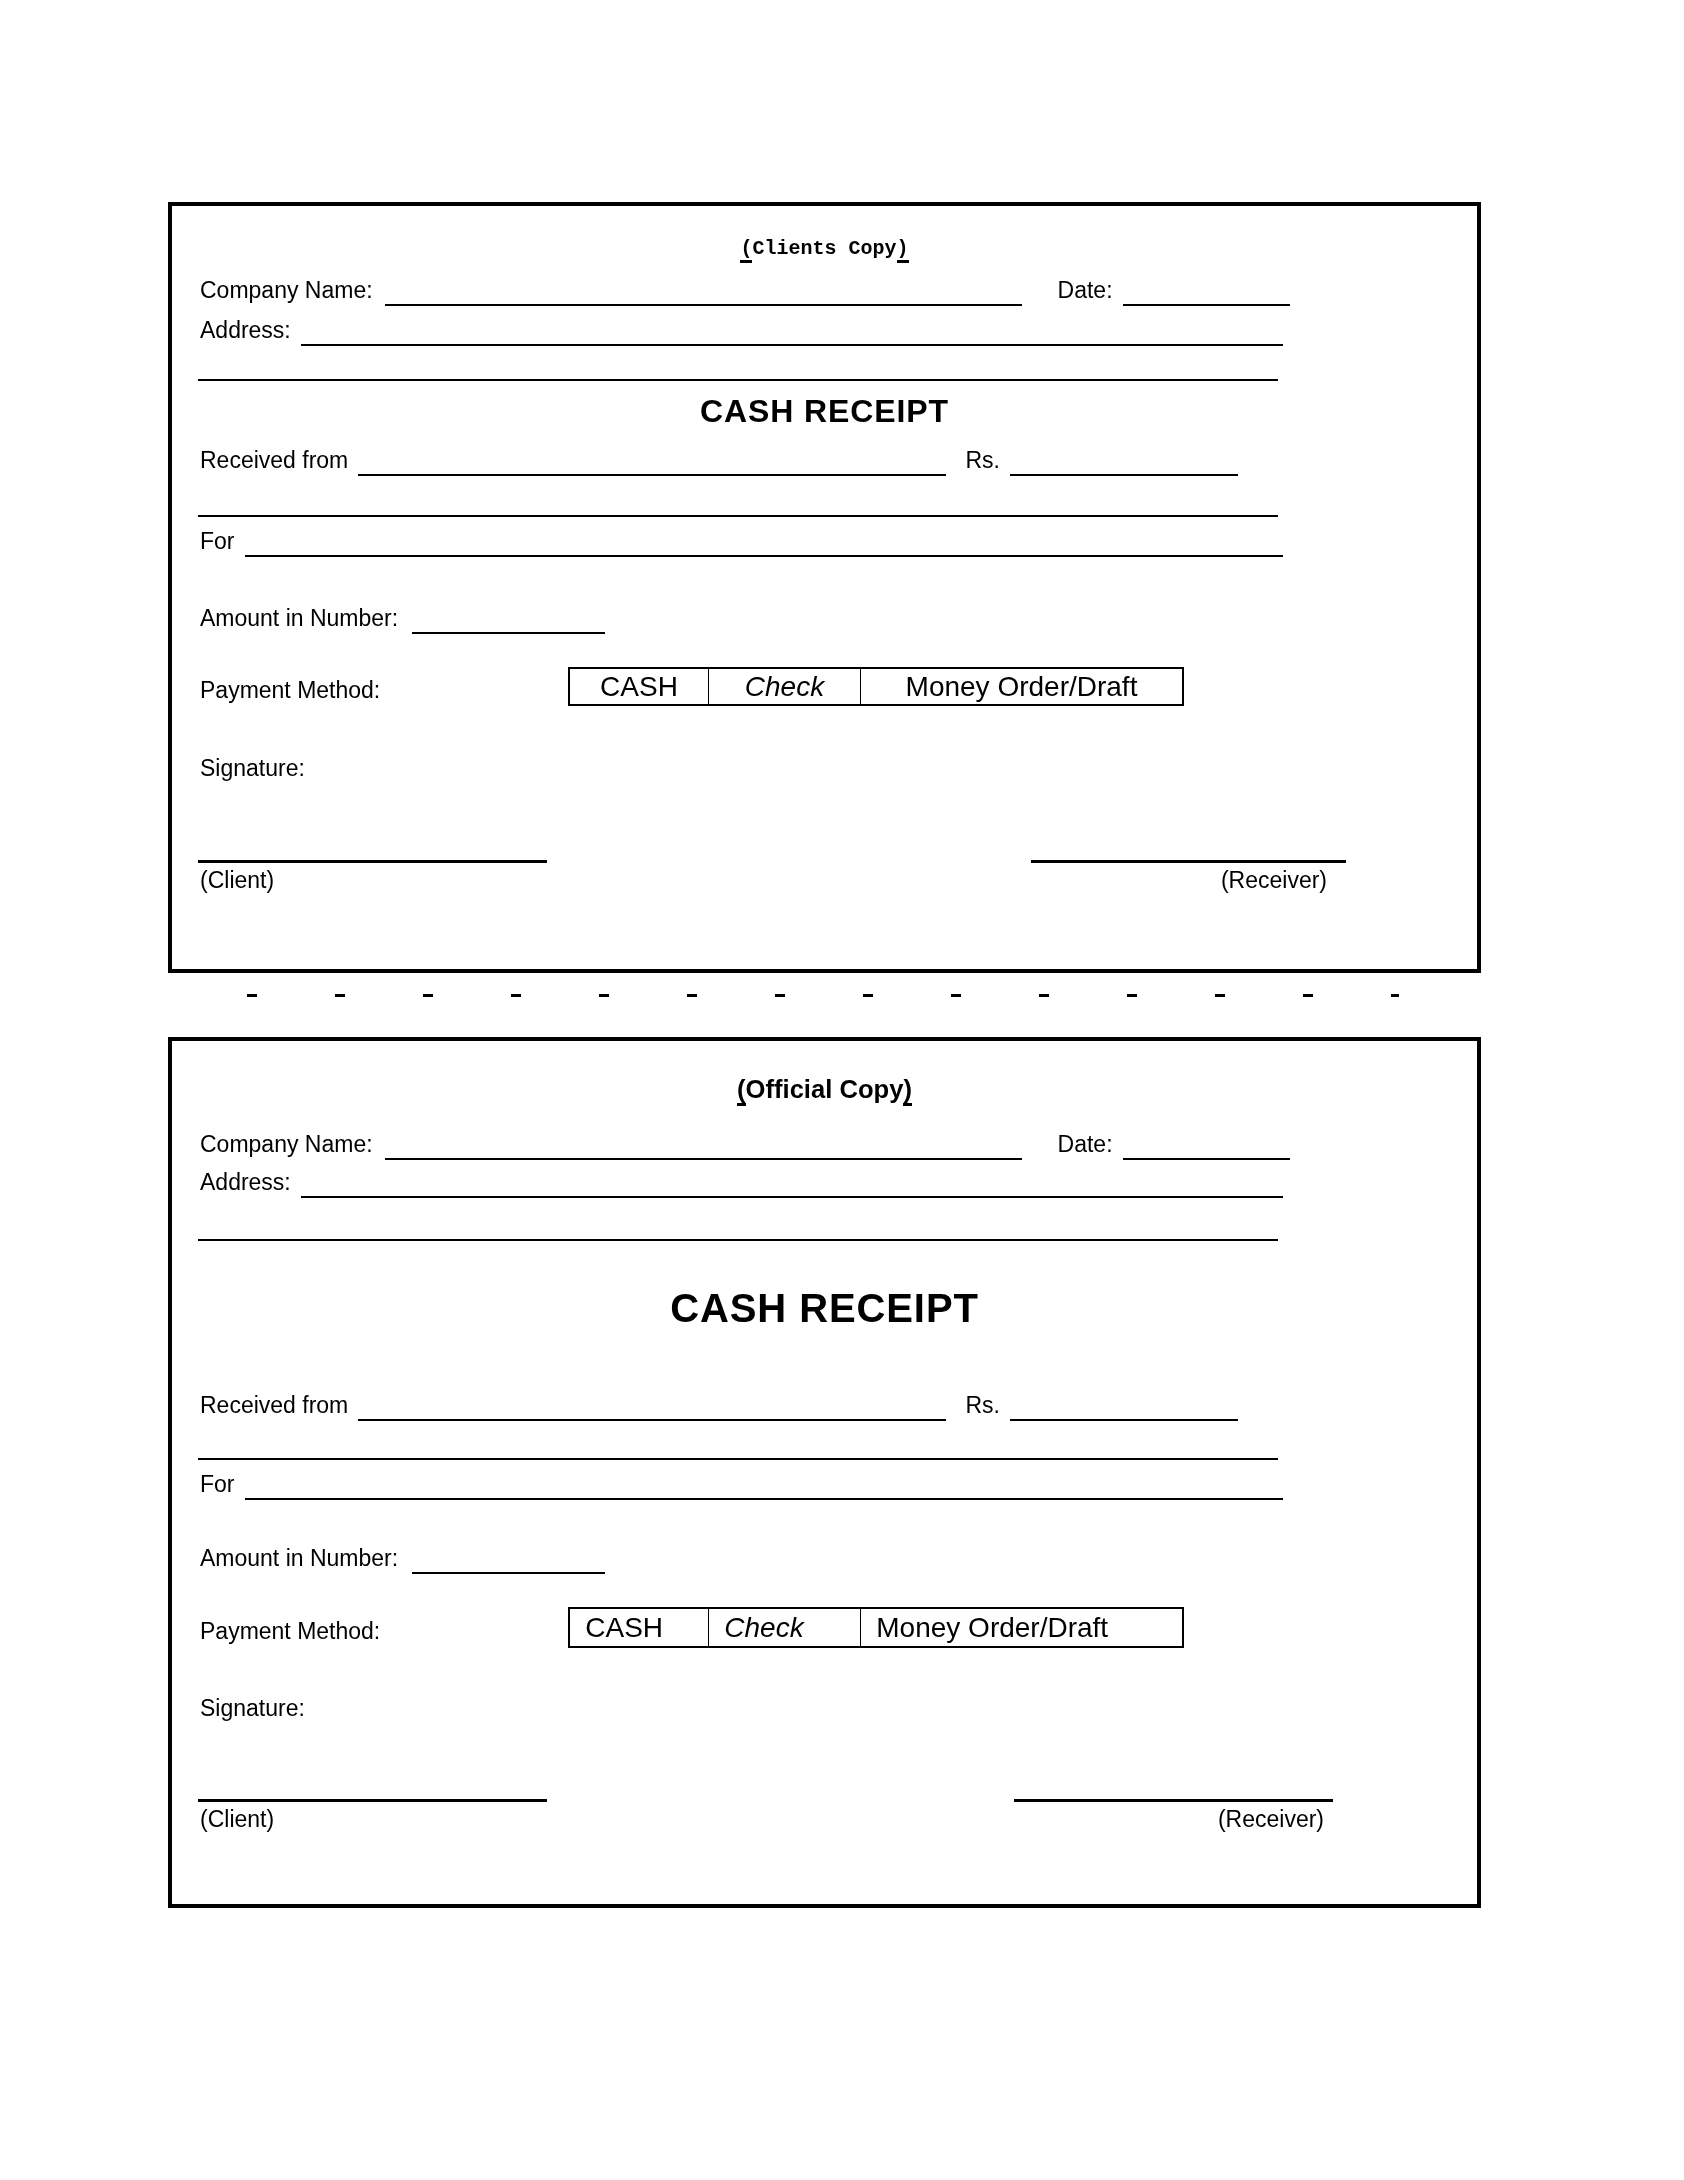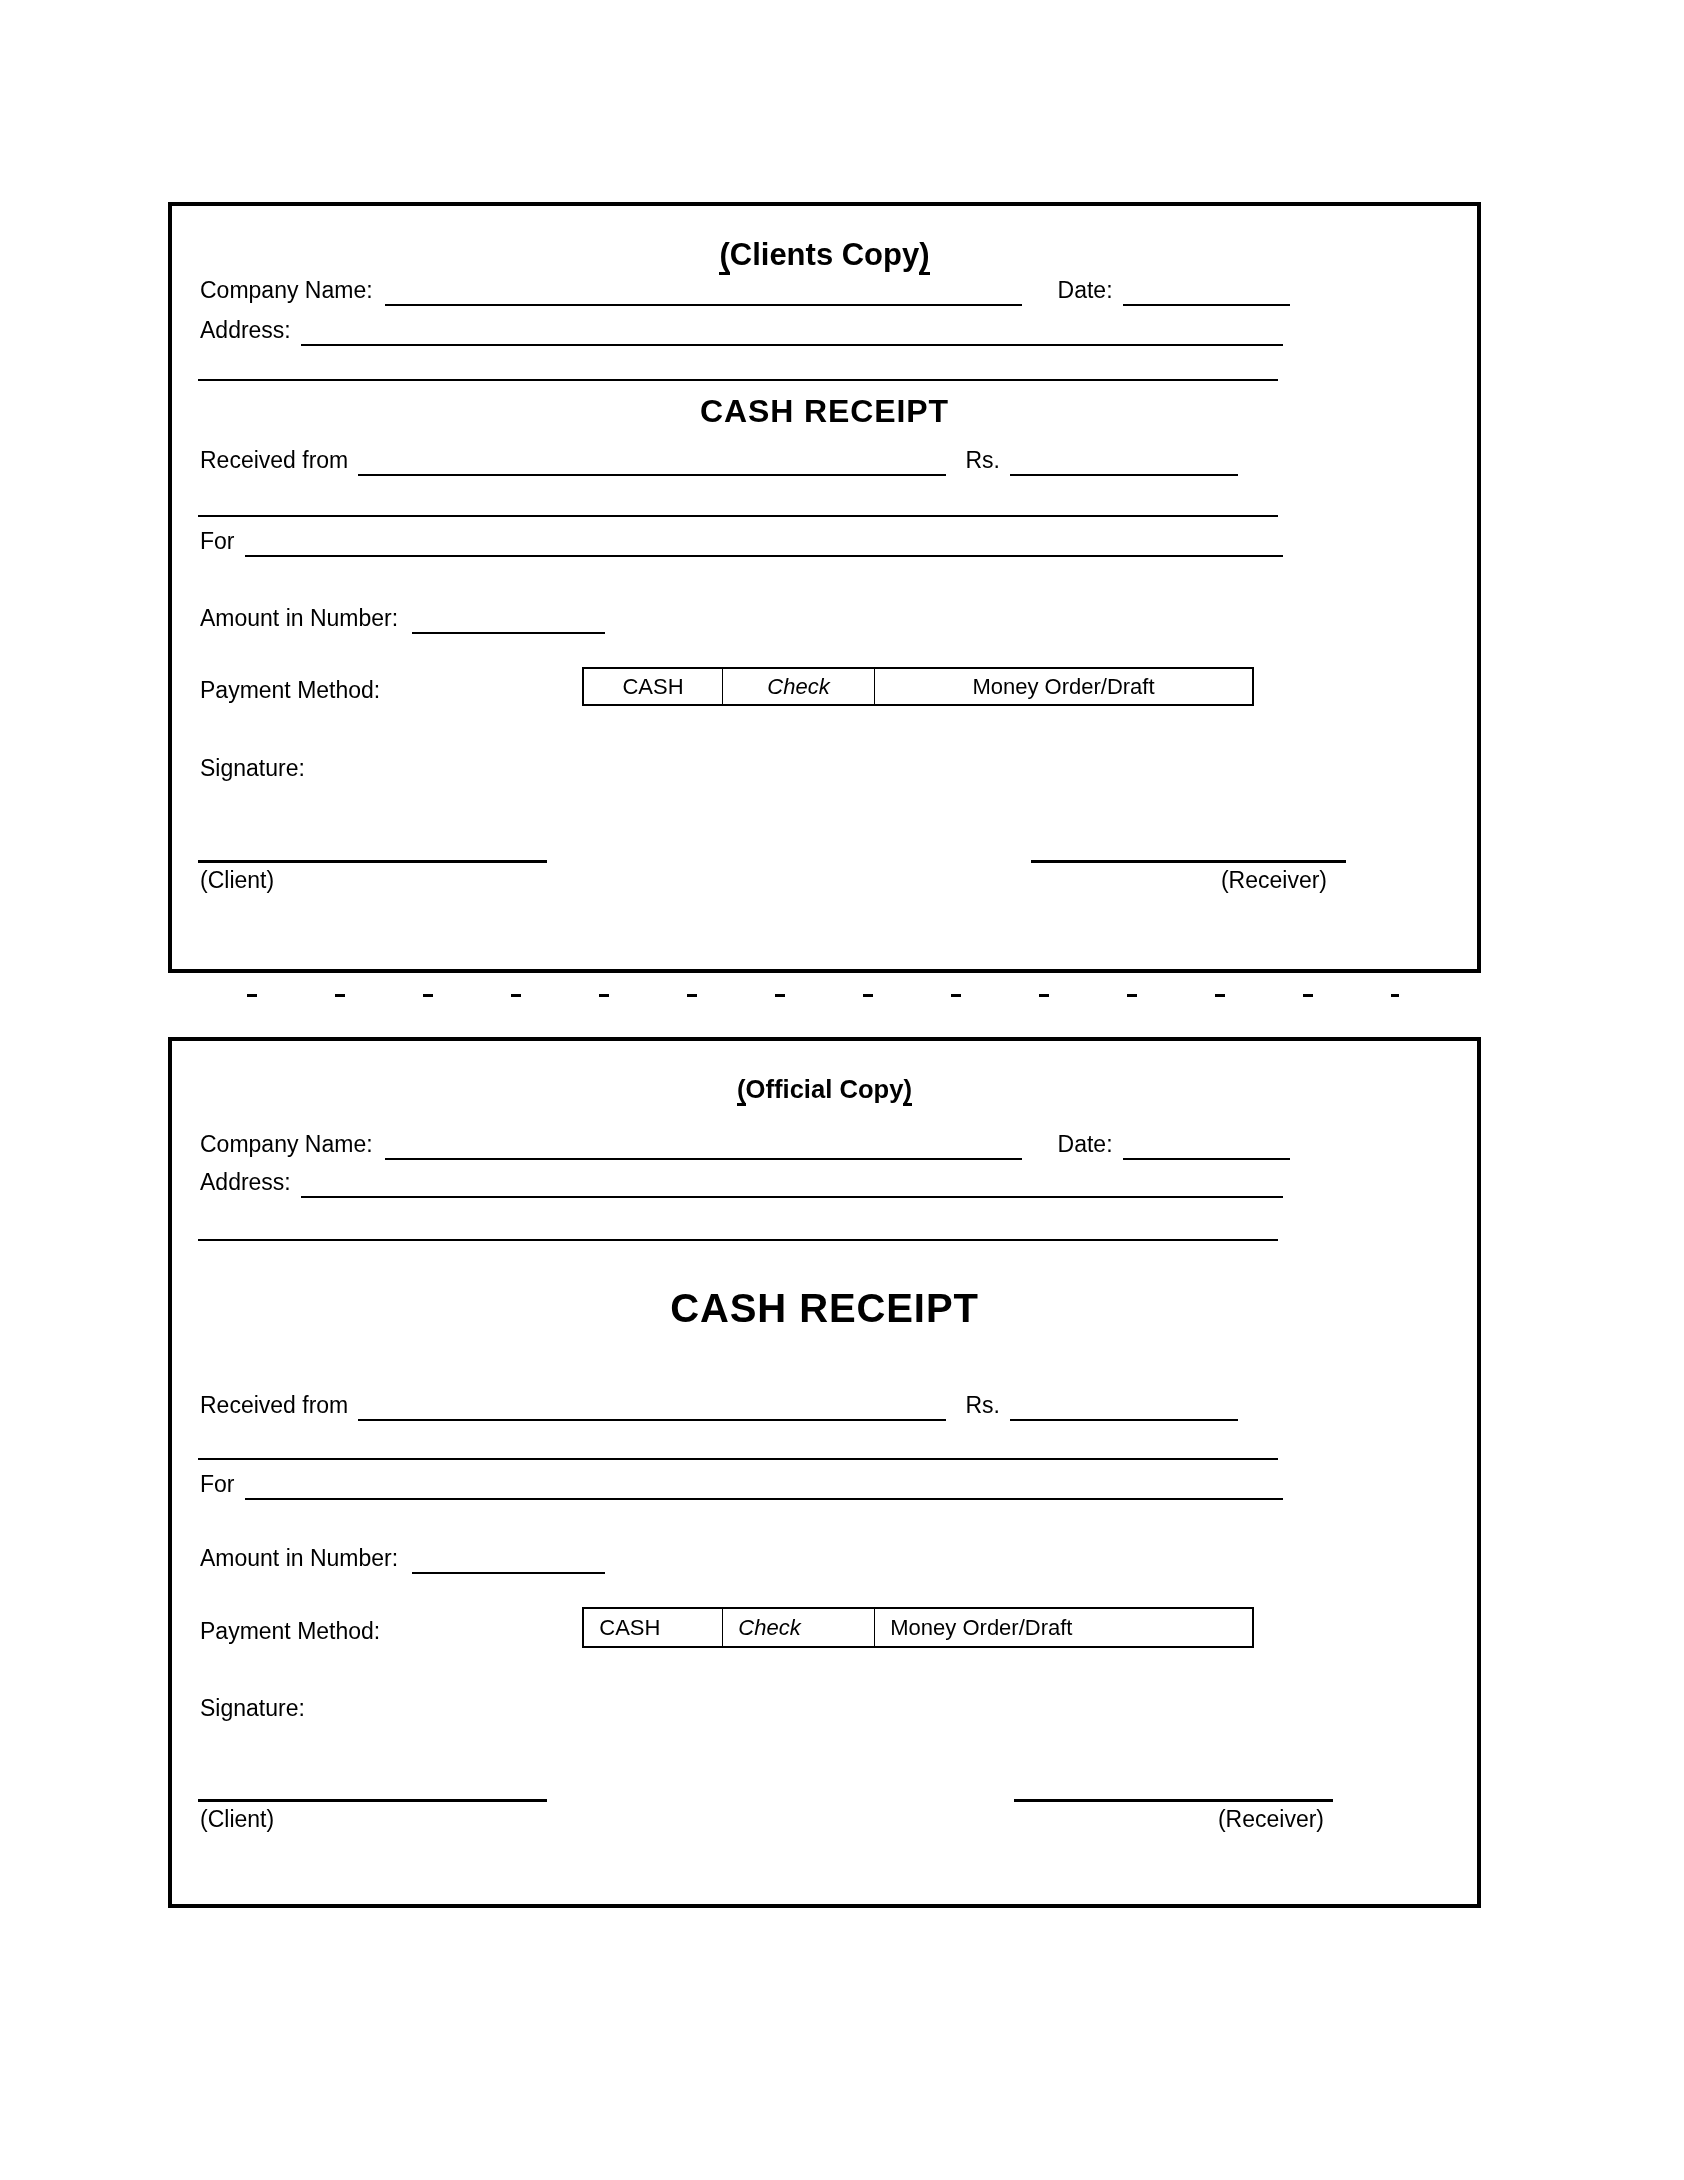--- a/index.html
+++ b/index.html
@@ -22,21 +22,21 @@
   #b2{top:1037px;height:871px;}
 
   .row{position:absolute;left:28px;display:flex;align-items:flex-end;height:36px;white-space:nowrap;}
   .lbl{padding-bottom:1.7px;}
   .blank{border-bottom:2.6px solid var(--ink,#000);height:29px;display:inline-block;}
   .grow{flex:1;}
 
   
   .r-copy,.r-title{left:0;width:100%;justify-content:center;height:auto;}
   .r-copy{font-weight:700;}
-  #b1 .r-copy{top:31px;font-size:31px;}
+  #b1 .r-copy{top:31px;font-size:20px;font-family:Liberation Mono, monospace;}
   #b2 .r-copy{top:34px;font-size:25.6px;}
   .paren{border-bottom:3.4px solid var(--ink,#000);}
   .title{font-weight:700;letter-spacing:0.9px;}
   #b1 .r-title{top:187px;}
   #b2 .r-title{top:245px;}
   #b1 .title{font-size:32px;}
   #b2 .title{font-size:40px;}
 
   
   #b1 .r-company{top:64px;}   #b2 .r-company{top:83px;}
@@ -56,22 +56,22 @@
   .w-received{width:588px;margin-left:10.2px;}
   .ml-rs{margin-left:19px;}
   .w-rs{width:228px;margin-left:10.2px;}
   .w-amount{width:193px;margin-left:13.6px;}
 
   .hline{position:absolute;left:25.6px;width:1080px;border-top:2.6px solid var(--ink,#000);height:0;}
   #b1 .l1{top:173px;} #b1 .l2{top:309px;}
   #b2 .l1{top:198px;} #b2 .l2{top:417px;}
 
   .ptable{
-    position:absolute;left:410px;width:672px;display:flex;
-    border:2.6px solid var(--ink,#000);box-sizing:border-box;font-size:22px;
+    position:absolute;left:396px;width:616px;display:flex;
+    border:2.6px solid var(--ink,#000);box-sizing:border-box;font-size:28px;
     background:var(--paper,#fff);
   }
   #b1 .ptable{top:461px;height:39px;}
   #b2 .ptable{top:566px;height:41px;}
   .pcell{display:flex;align-items:center;justify-content:center;border-right:1.7px solid var(--ink,#000);box-sizing:border-box;}
   .c1{width:139px;}
   .c2{width:152px;font-style:italic;}
   .c3{flex:1;border-right:none;}
   #b2 .pcell{justify-content:flex-start;padding-left:15.3px;}
 

